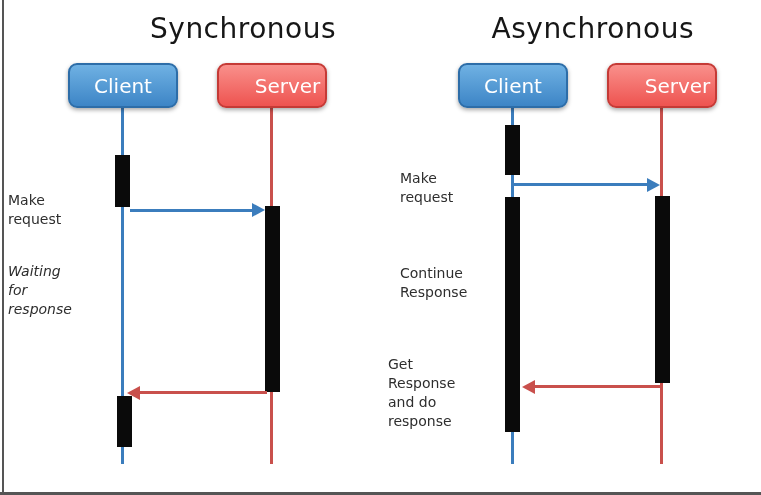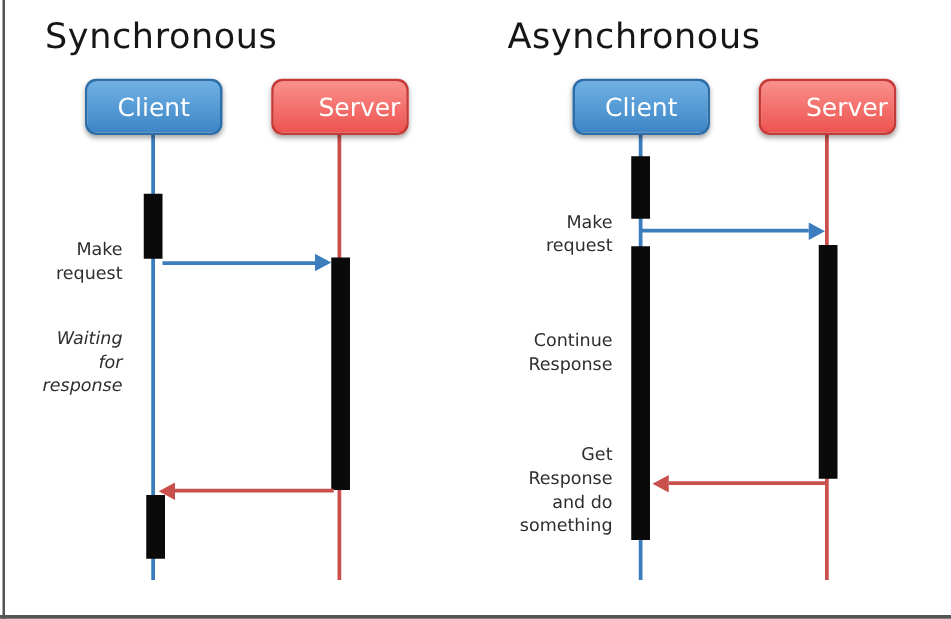--- a/index.html
+++ b/index.html
@@ -12,21 +12,21 @@
   }
   .frame-left {
     position: absolute; left: 2px; top: 0; width: 2px; height: 495px;
     background: var(--frame-border);
   }
   .frame-bottom {
     position: absolute; left: 0; top: 492px; width: 761px; height: 3px;
     background: var(--frame-border);
   }
   .panel-title {
-    position: absolute; width: 300px; text-align: left;
+    position: absolute; width: 300px; text-align: right;
     font-size: 28px; letter-spacing: 0.5px;
     color: var(--title-text);
   }
   .actor-box {
     position: absolute; width: 110px; height: 45px; box-sizing: border-box;
     border-radius: 9px;
     display: flex; align-items: center; justify-content: center;
     font-size: 20px; color: var(--actor-text);
     box-shadow: 0 2px 4px rgba(0,0,0,0.35);
   }
@@ -48,21 +48,21 @@
   .head-right {
     border-top: 7px solid transparent; border-bottom: 7px solid transparent;
     border-left: 13px solid var(--client-line);
   }
   .head-left {
     border-top: 7px solid transparent; border-bottom: 7px solid transparent;
     border-right: 13px solid var(--server-line);
   }
   .msg-label {
     position: absolute; font-size: 14px; line-height: 19px;
-    color: var(--label-text); text-align: right; white-space: pre-line;
+    color: var(--label-text); text-align: left; white-space: pre-line;
   }
 </style>
 </head>
 <body>
 
 <div class="frame-left"></div>
 <div class="frame-bottom"></div>
 
 <div>
   <div class="panel-title" style="left:36px; top:12px;">Synchronous</div>
@@ -88,21 +88,21 @@
   <div class="arrow-head head-left" style="left:127px; top:386px;"></div>
 
   <div class="msg-label" style="left:8px; top:191px; width:90px;">Make
 request</div>
   <div class="msg-label" style="left:8px; top:262px; width:90px;font-style:italic;">Waiting
 for
 response</div>
 </div>
 
 <div>
-  <div class="panel-title" style="left:406px; top:12px;">Asynchronous</div>
+  <div class="panel-title" style="left:394px; top:12px;">Asynchronous</div>
 
   <div class="lifeline client-line-bg" style="left:511px; top:107px; height:357px;"></div>
   <div class="lifeline server-line-bg" style="left:660px; top:107px; height:357px;"></div>
 
   <div class="actor-box client-box" style="left:458px; top:63px;">
     <span>Client</span>
   </div>
   <div class="actor-box server-box" style="left:607px; top:63px;">
     <span>Server</span>
   </div>
@@ -117,14 +117,14 @@
   <div class="arrow-line server-line-bg" style="left:535px; top:385px; width:126px;"></div>
   <div class="arrow-head head-left" style="left:522px; top:380px;"></div>
 
   <div class="msg-label" style="left:400px; top:169px; width:90px;">Make
 request</div>
   <div class="msg-label" style="left:400px; top:264px; width:90px;">Continue
 Response</div>
   <div class="msg-label" style="left:388px; top:355px; width:102px;">Get
 Response
 and do
-something</div>
+response</div>
 </div>
 
 </body></html>

